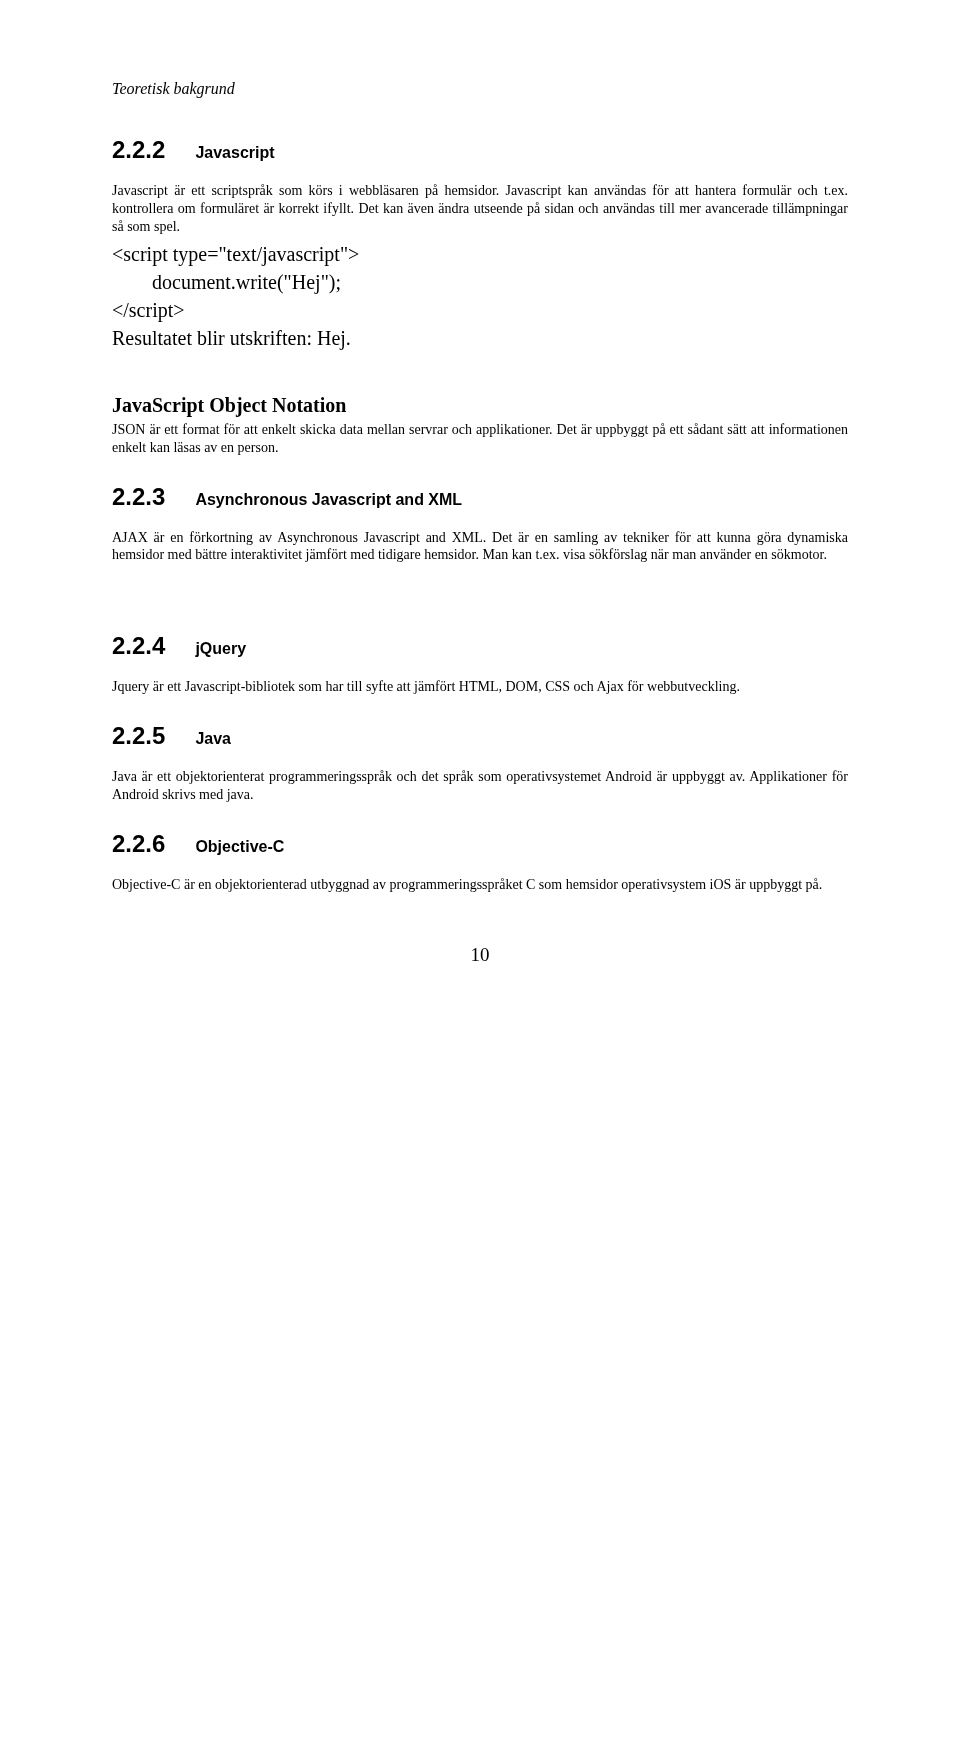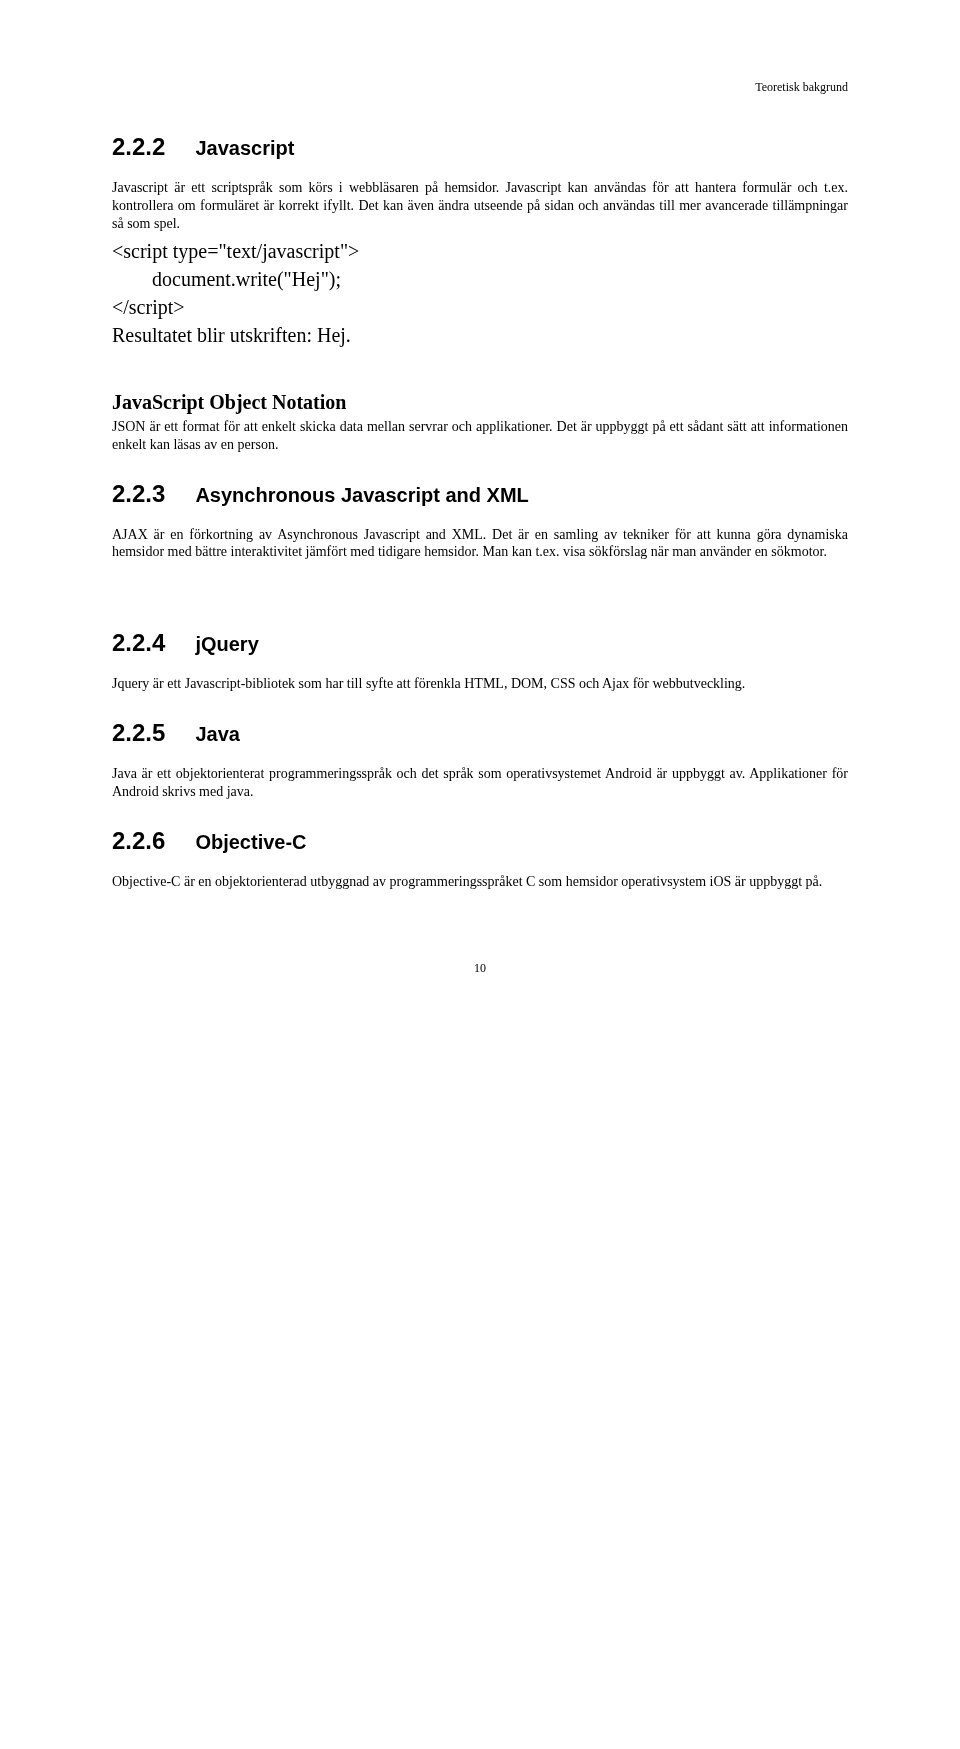--- a/index.html
+++ b/index.html
@@ -1,29 +1,29 @@
 <!DOCTYPE html>
 <html><head>
 <meta charset="utf-8">
 <style>
   * { box-sizing: border-box; margin: 0; padding: 0; }
   html, body { width: 960px; background: #fff; color: #000; }
   body { padding: 80px 112px 60px 112px; font-family: Garamond, "Times New Roman", Times, serif; }
-  .header-title { text-align: right; font-size: 12px; font-family: Garamond, serif; margin-bottom: 38px; }
+  .header-title { text-align: left; font-size: 16px; font-family: Garamond, serif; margin-bottom: 38px; font-style: italic; }
   .h-num { font-family: Arial, Helvetica, sans-serif; font-weight: bold; font-size: 24px; display: inline; }
-  .h-txt { font-family: Arial, Helvetica, sans-serif; font-weight: bold; font-size: 20px; display: inline; margin-top: 24px; }
+  .h-txt { font-family: Arial, Helvetica, sans-serif; font-weight: bold; font-size: 16px; display: inline; margin-top: 24px; }
   .heading-row { margin-top: 26px; margin-bottom: 18px; }
   .heading-row .h-num { margin-right: 26px; }
   p.body-text { font-size: 14px; line-height: 1.28; text-align: justify; margin-bottom: 0; }
   .gap-s { height: 4px; }
   .gap-l { height: 42px; }
   .code-line { font-size: 20px; line-height: 1.4; }
   .code-indent { padding-left: 40px; }
   .bold-gara { font-weight: bold; font-size: 20px; }
-  .page-number { text-align: center; font-size: 12px; margin-top: 70px; font-family: Garamond, serif; }
+  .page-number { text-align: center; font-size: 19px; margin-top: 50px; font-family: Garamond, serif; }
 </style>
 </head>
 <body>
 
 <div class="header-title">Teoretisk bakgrund</div>
 
 <div class="heading-row">
   <span class="h-num">2.2.2</span>
   <span class="h-txt">Javascript</span>
 </div>
@@ -44,21 +44,21 @@
   <span class="h-txt">Asynchronous Javascript and XML</span>
 </div>
 <p class="body-text">AJAX är en förkortning av Asynchronous Javascript and XML. Det är en samling av tekniker för att kunna göra dynamiska hemsidor med bättre interaktivitet jämfört med tidigare hemsidor. Man kan t.ex. visa sökförslag när man använder en sökmotor.</p>
 
 <div class="gap-l"></div>
 
 <div class="heading-row">
   <span class="h-num">2.2.4</span>
   <span class="h-txt">jQuery</span>
 </div>
-<p class="body-text">Jquery är ett Javascript-bibliotek som har till syfte att förenkla HTML, DOM, CSS och Ajax för webbutveckling.</p>
+<p class="body-text">Jquery är ett Javascript-bibliotek som har till syfte att jämfört HTML, DOM, CSS och Ajax för webbutveckling.</p>
 
 <div class="heading-row">
   <span class="h-num">2.2.5</span>
   <span class="h-txt">Java</span>
 </div>
 <p class="body-text">Java är ett objektorienterat programmeringsspråk och det språk som operativsystemet Android är uppbyggt av. Applikationer för Android skrivs med java.</p>
 
 <div class="heading-row">
   <span class="h-num">2.2.6</span>
   <span class="h-txt">Objective-C</span>

